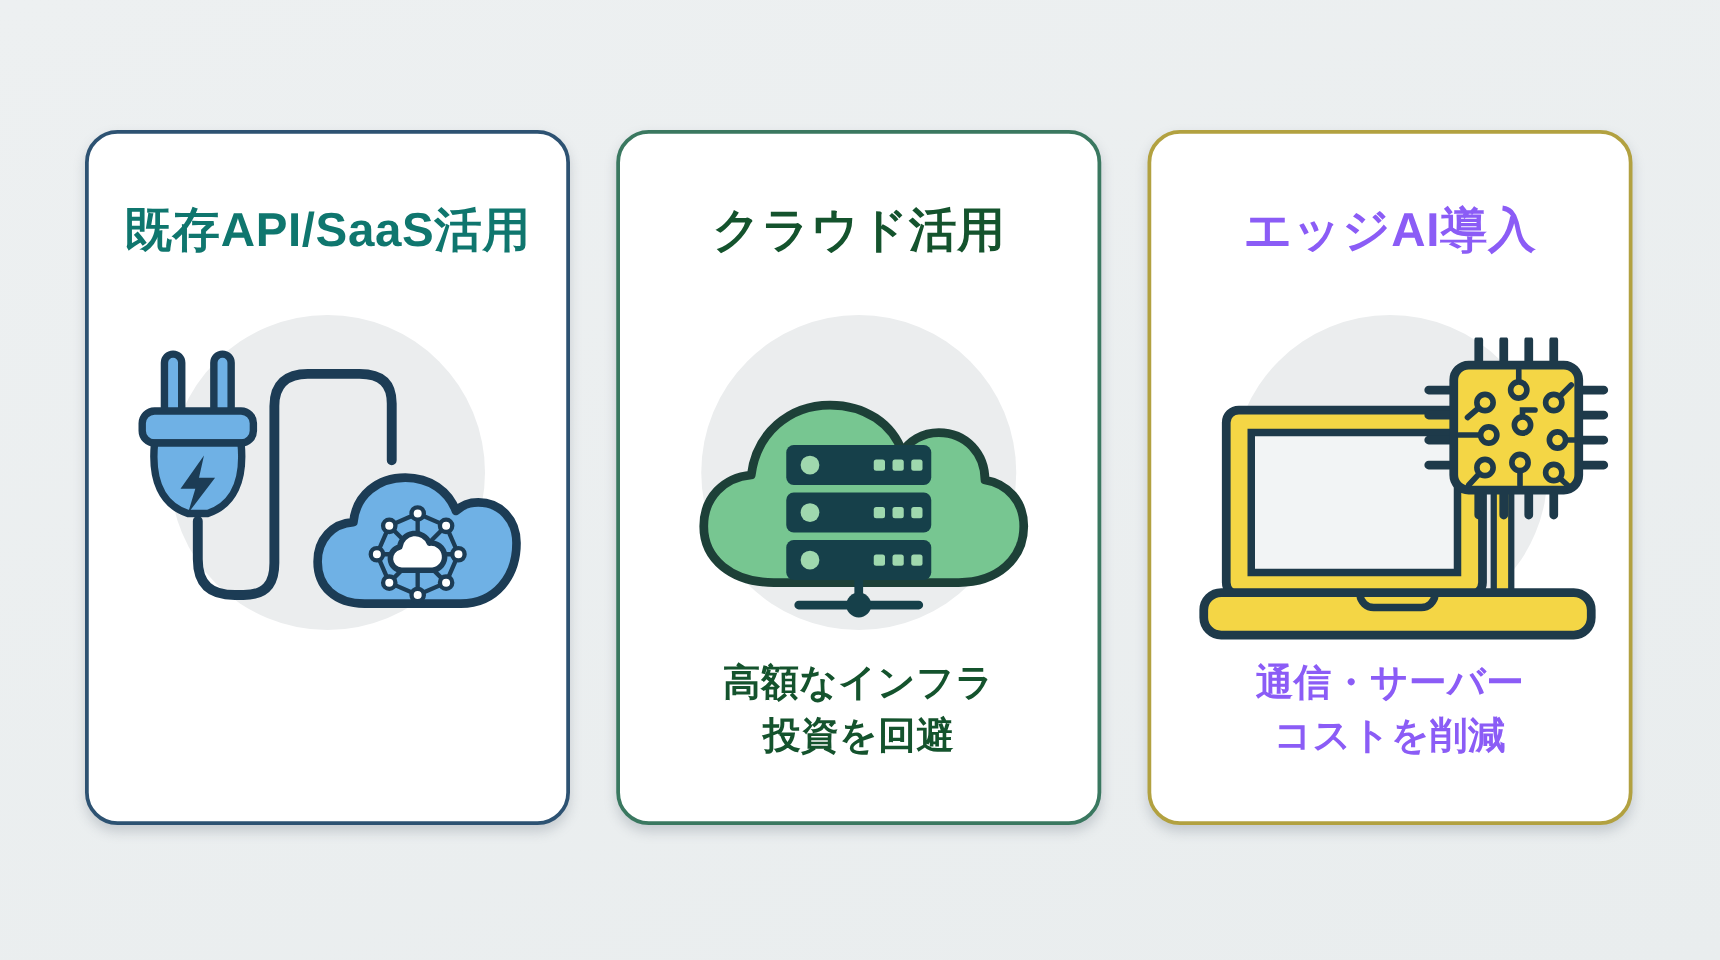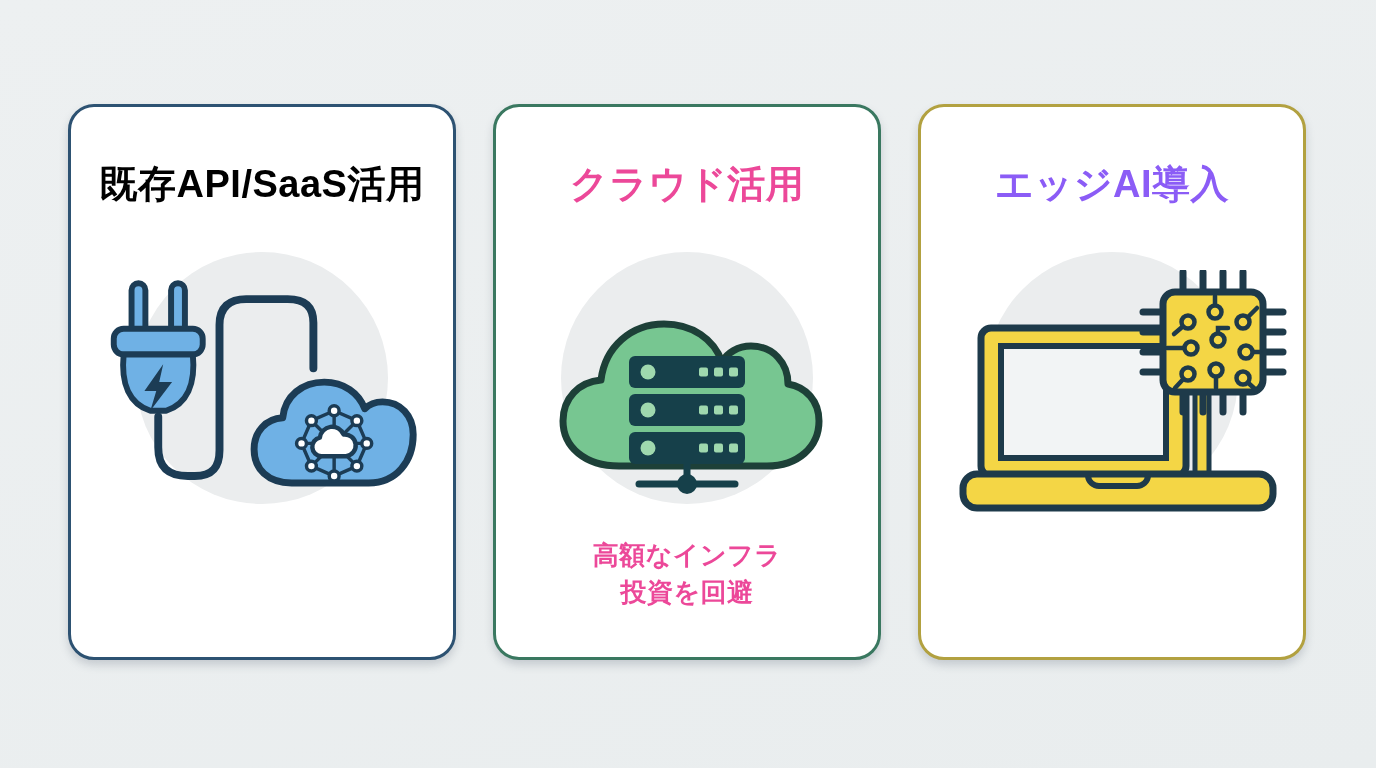--- a/index.html
+++ b/index.html
@@ -50,34 +50,34 @@
   }
   .icon-svg {
     position: absolute;
     top: 24px; left: 50%;
     transform: translateX(-50%);
   }
   .card-caption {
     position: absolute;
     bottom: 46px; left: 0; right: 0;
     text-align: center;
-    font-size: 26px;
+    font-size: 30px;
     font-weight: 700;
     line-height: 1.42;
     white-space: pre-line;
     letter-spacing: 0.5px;
   }
 </style>
 </head>
 <body>
 
 <div class="canvas">
   <div class="cards-row">
 
-    <div class="card" style="border-color: rgb(45, 82, 114); color: #000000;">
+    <div class="card" style="border-color: rgb(45, 82, 114); color: #0f766e;">
       <div class="card-title">既存API/SaaS活用</div>
       <div class="icon-area">
         <div class="icon-circle"></div>
         <svg class="icon-svg" width="336" height="244" viewBox="0 0 340 240">
 
           <rect x="38" y="10" width="14" height="50" rx="7" fill="#6fb1e5" stroke="#1c3c55" stroke-width="6"></rect>
           <rect x="78" y="10" width="14" height="50" rx="7" fill="#6fb1e5" stroke="#1c3c55" stroke-width="6"></rect>
 
           <rect x="20" y="56" width="90" height="26" rx="10" fill="#6fb1e5" stroke="#1c3c55" stroke-width="6"></rect>
 
@@ -109,21 +109,21 @@
               <circle cx="220" cy="195" r="5"></circle>
             <circle cx="210" cy="172" r="5"></circle>
               <circle cx="220" cy="149" r="5"></circle>
           </g>
 
           <path d="M230,185 a9.5,9.5 0 0 1 -1.5,-18.8 a12.5,12.5 0 0 1 24,-3.2 a9,9 0 0 1 2.5,22 z" fill="#ffffff" stroke="#1c3c55" stroke-width="4.5" stroke-linejoin="round"></path>
         </svg>
       </div>
     </div>
 
-    <div class="card" style="border-color: rgb(58, 120, 96); color: #ec4899;">
+    <div class="card" style="border-color: rgb(58, 120, 96); color: #14532d;">
       <div class="card-title">クラウド活用</div>
       <div class="icon-area">
         <div class="icon-circle"></div>
         <svg class="icon-svg" width="320" height="250" viewBox="0 0 320 250">
 
           <path d="M92,196 C58,196 36,177 36,151 C36,128 52,112 74,110 C78,77 104,54 137,54 C165,54 187,69 195,92 C200,83 211,76 224,76 C246,76 261,93 261,114 C279,117 292,131 292,151 C292,177 271,196 240,196 Z" fill="#77c691" stroke="#1d4038" stroke-width="7" stroke-linejoin="round"></path>
 
           <g>
             <rect x="102" y="86" width="116" height="32" rx="6" fill="#16404a"></rect>
             <circle cx="121" cy="102" r="7.5" fill="#9fd8ae"></circle>
@@ -208,16 +208,18 @@
             <circle cx="300" cy="52" r="6.5"></circle>
               <circle cx="248" cy="78" r="6.5"></circle>
             <circle cx="275" cy="70" r="6.5"></circle>
               <circle cx="303" cy="82" r="6.5"></circle>
             <circle cx="245" cy="104" r="6.5"></circle>
               <circle cx="273" cy="100" r="6.5"></circle>
             <circle cx="300" cy="108" r="6.5"></circle>
           </g>
         </svg>
       </div>
+      <div class="card-caption">通信・サーバー
+コストを削減</div>
     </div>
 
   </div>
 </div>
 
 </body></html>

